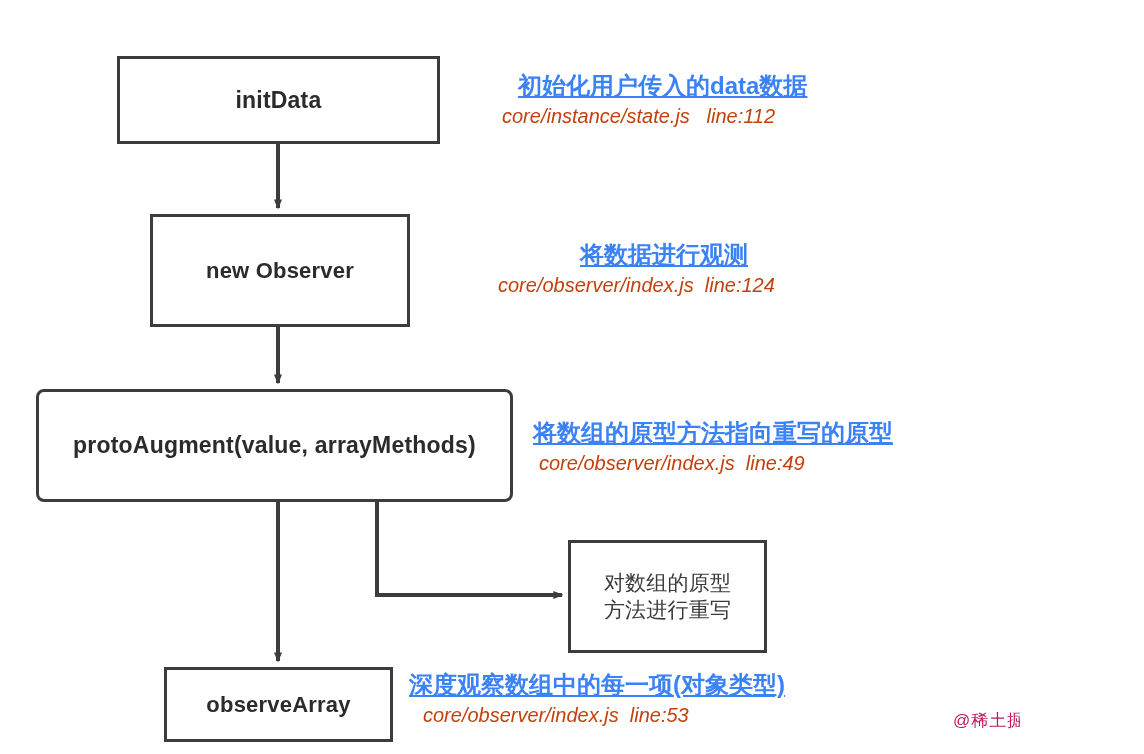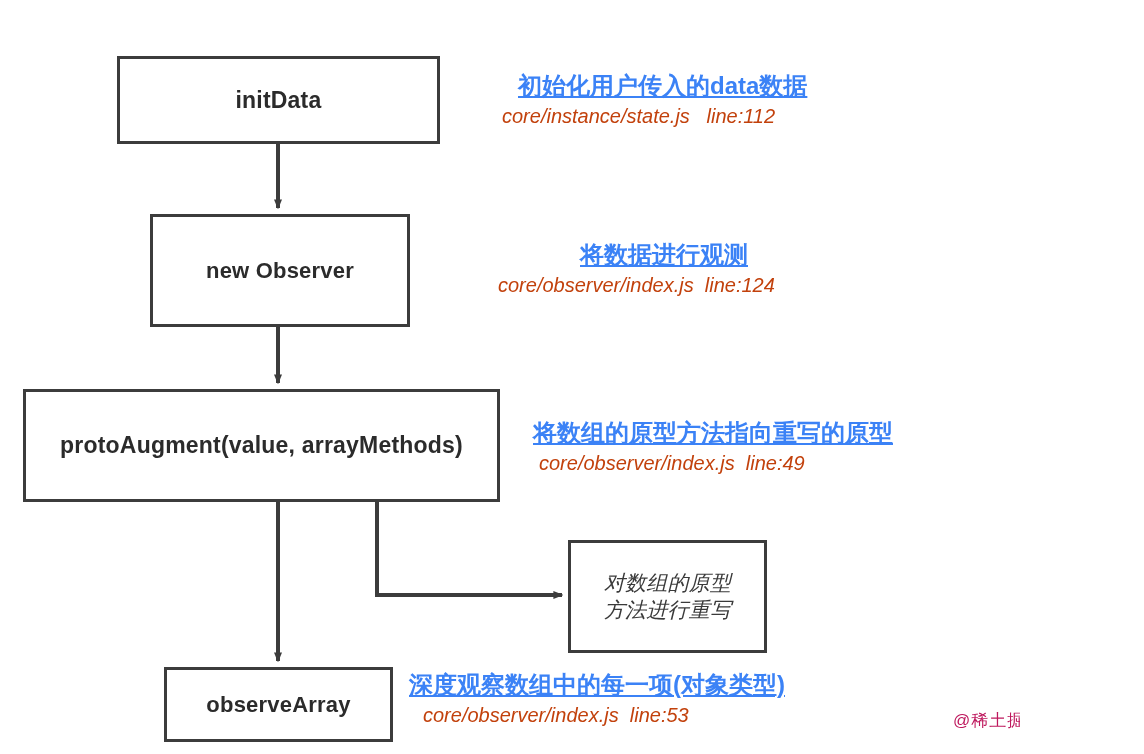--- a/index.html
+++ b/index.html
@@ -46,29 +46,29 @@
   }
   #node-initdata {
     left: 117px; top: 44px; width: 323px; height: 88px;
     font-size: 23px;
   }
   #node-new-observer {
     left: 150px; top: 202px; width: 260px; height: 113px;
     font-size: 22px;
   }
   #node-proto-augment {
-    left: 23px; top: 377px; width: 477px; height: 113px;
+    left: 36px; top: 377px; width: 477px; height: 113px;
     font-size: 23px;
+    border-radius: 8px;
   }
   #node-rewrite-proto {
     left: 568px; top: 528px; width: 199px; height: 113px;
     font-size: 21px;
     font-weight: normal;
     color: #3a3a3a;
-    font-style: italic;
   }
   #node-observe-array {
     left: 164px; top: 655px; width: 229px; height: 75px;
     font-size: 22px;
   }
 
   .annotation {
     position: absolute;
   }
   .ann-title {

